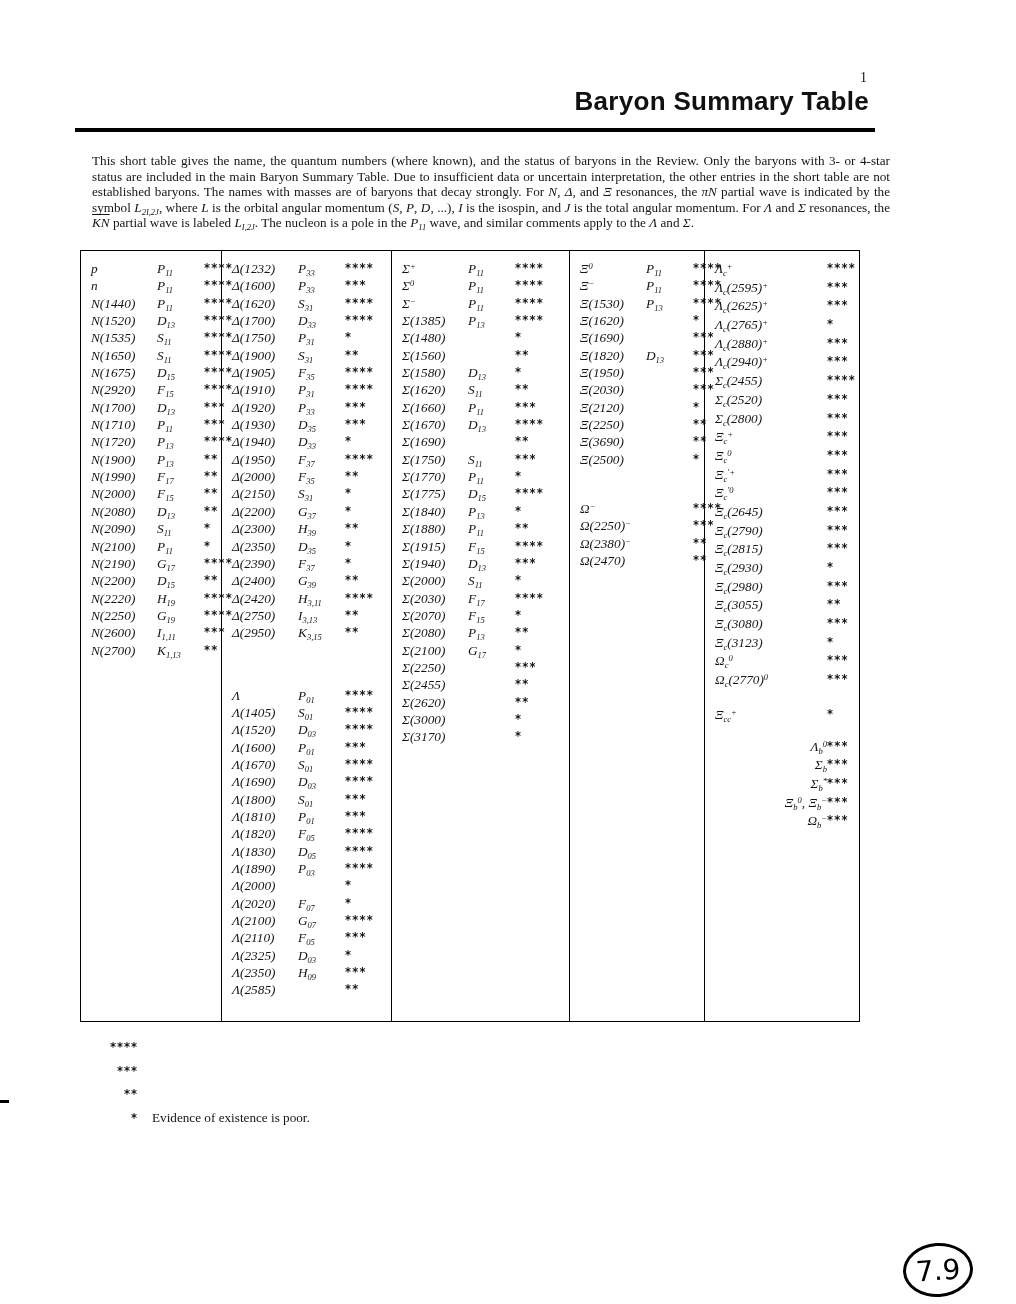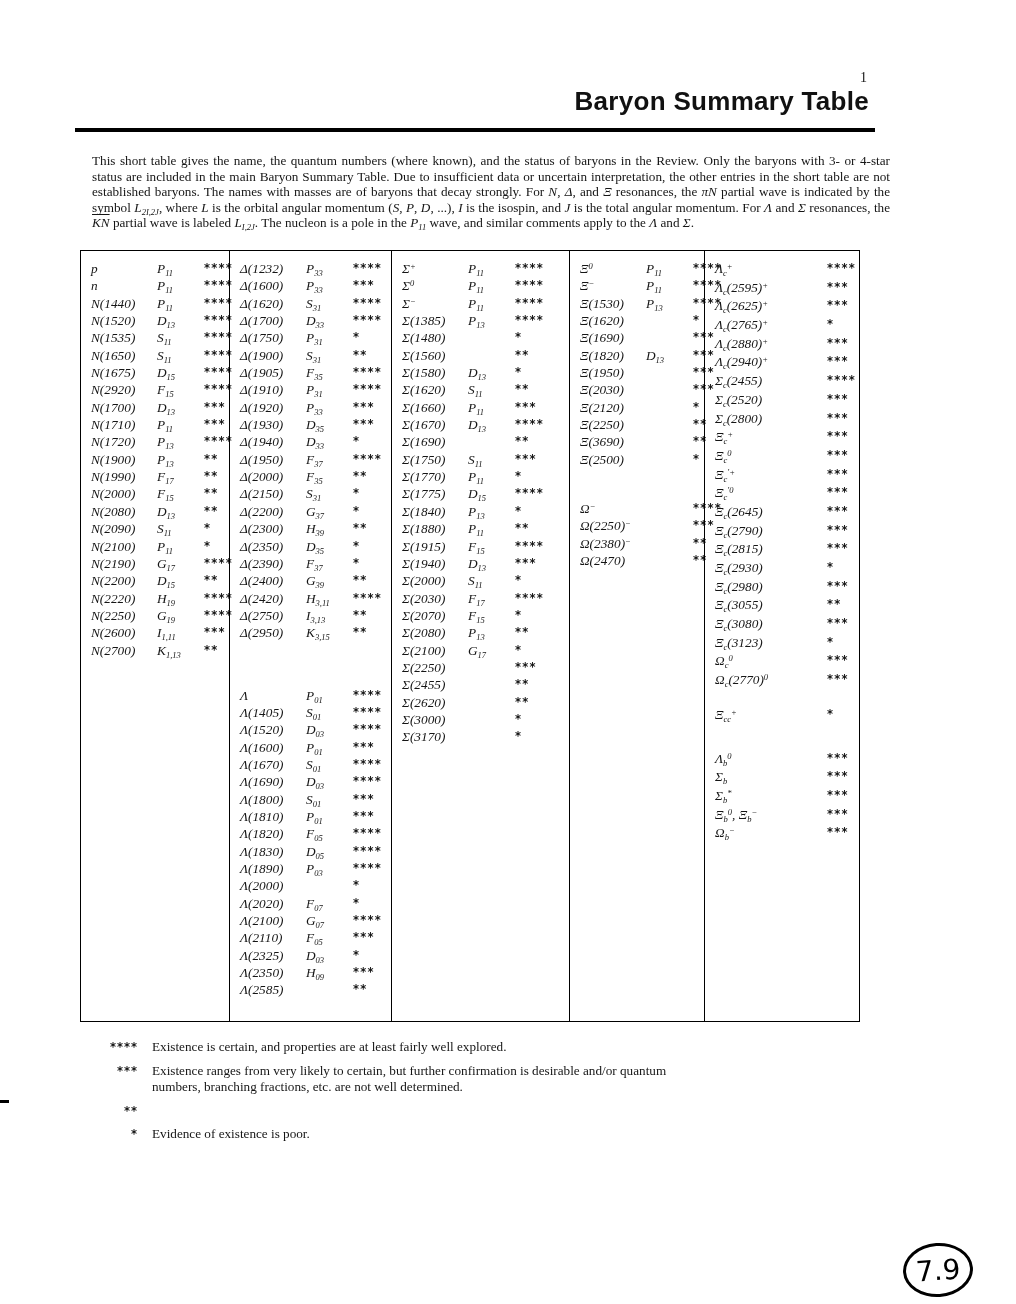--- a/index.html
+++ b/index.html
@@ -27,37 +27,37 @@
   sub,sup{font-size:8.5px;line-height:0;}
   sub{vertical-align:-2.5px;}
   sup{vertical-align:4.5px;}
 
   .btable{
     position:absolute;top:250px;left:80px;width:780px;height:772px;
     border:1.6px solid #000;box-sizing:border-box;
   }
   .tcol{position:absolute;top:0;bottom:0;box-sizing:border-box;padding-top:10px;}
   .tcol[data-col="0"]{left:0;width:152px;}
-  .tcol[data-col="1"]{left:148px;width:158px;border-left:1.4px solid #000;}
+  .tcol[data-col="1"]{left:140px;width:158px;border-left:1.4px solid #000;}
   .tcol[data-col="2"]{left:310px;width:158px;border-left:1.4px solid #000;}
   .tcol[data-col="3"]{left:488px;width:155px;border-left:1.4px solid #000;}
   .tcol[data-col="4"]{left:623px;width:157px;border-left:1.4px solid #000;}
 
   .trow{display:flex;height:17.35px;padding-left:10px;font-size:13.3px;align-items:baseline;white-space:nowrap;}
   .pname{width:66px;flex:none;font-style:italic;}
   .pwave{width:47px;flex:none;font-style:italic;}
   .pstars{flex:none;font-family:"DejaVu Sans",sans-serif;font-size:11.5px;font-weight:700;letter-spacing:1.2px;position:relative;top:-1px;}
 
   .tcol[data-col="4"] .pname{width:112px;}
   .tcol[data-col="4"] .pwave{width:0;overflow:hidden;}
   .tcol[data-col="4"] .trow{height:18.7px;}
   .tcol[data-col="1"] .tsection:nth-child(2){margin-top:45px;}
   .tcol[data-col="3"] .tsection:nth-child(2){margin-top:32px;}
   .tcol[data-col="4"] .tsection:nth-child(2){margin-top:16px;}
-  .tcol[data-col="4"] .tsection:nth-child(3){margin-top:25px;}
+  .tcol[data-col="4"] .tsection:nth-child(3){margin-top:13px;text-align:right;}
 
   .legend{position:absolute;top:1039px;left:104px;width:640px;}
   .litem{display:flex;margin-bottom:8.5px;}
   .lstars{width:34px;flex:none;text-align:right;font-family:"DejaVu Sans",sans-serif;font-size:11.5px;font-weight:700;letter-spacing:1px;padding-top:1px;}
   .ltext{margin-left:14px;width:566px;font-size:13.2px;line-height:15.5px;}
 
   .artifact{position:absolute;left:0;top:1100px;width:9px;height:3px;background:#000;}
 
   .grade{
     position:absolute;left:903px;top:1243px;width:70px;height:54px;
@@ -787,25 +787,23 @@
             <span class="pwave"></span>
             <span class="pstars">***</span>
           </div>
         </div>
       </div>
   </div>
 
   <div class="legend">
     <div class="litem">
       <span class="lstars">****</span>
-      <span class="ltext">Existence is certain, and properties are at least fairly well explored.</span>
     </div>
     <div class="litem">
       <span class="lstars">***</span>
-      <span class="ltext">Existence ranges from very likely to certain, but further confirmation is desirable and/or quantum numbers, branching fractions, etc. are not well determined.</span>
     </div>
     <div class="litem">
       <span class="lstars">**</span>
     </div>
     <div class="litem">
       <span class="lstars">*</span>
       <span class="ltext">Evidence of existence is poor.</span>
     </div>
   </div>
 

